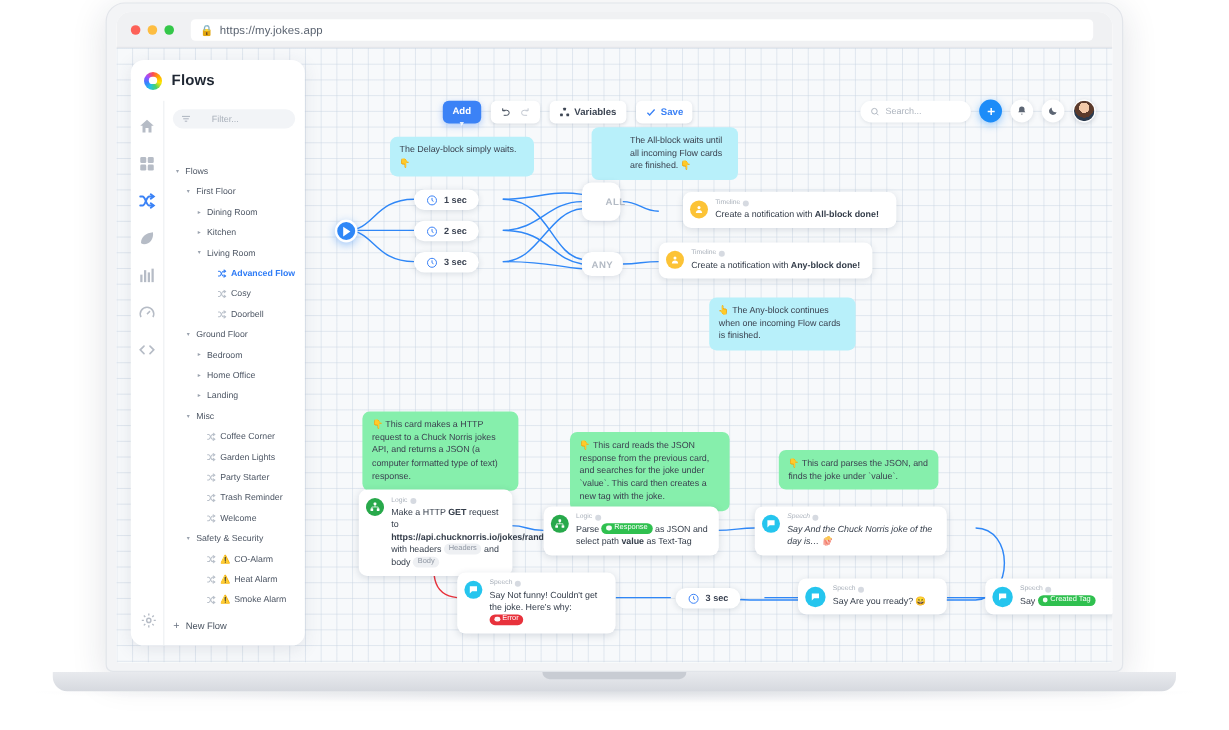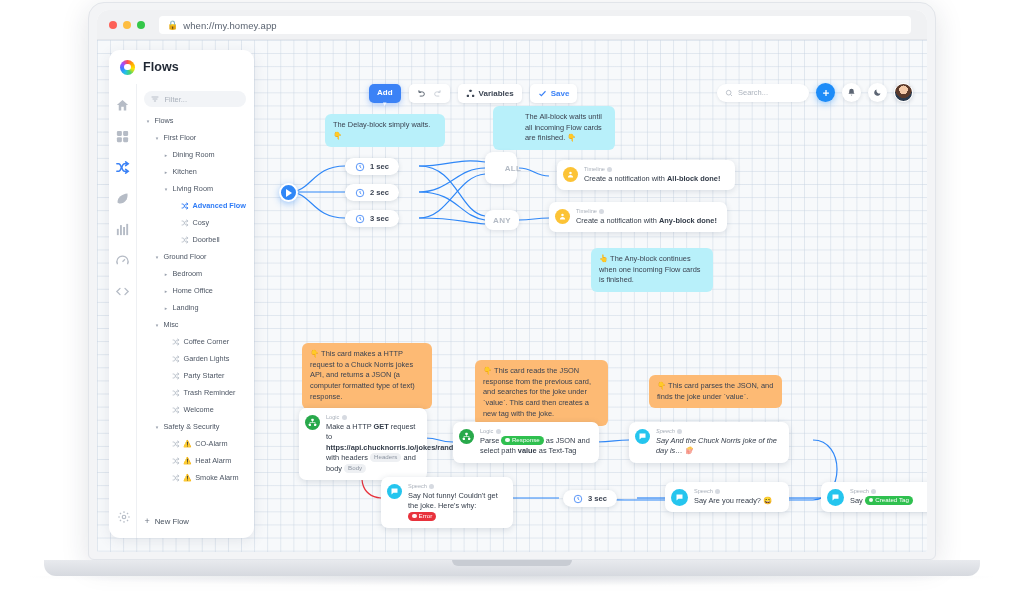--- a/index.html
+++ b/index.html
@@ -114,22 +114,22 @@
   .rail-icon svg { width: 100%; height: 100%; display: block; }
   .rail-gear { position: absolute; left: 8px; bottom: 14px; width: 14px; height: 14px; color: #b6bcc6; }
   .rail-gear svg { width: 100%; height: 100%; }
 
   .tree-pane {
     flex: 1; border-left: 1px solid #eef0f3;
     padding: 7px 8px 0 7px; position: relative;
   }
   .filter {
     height: 16px; background: #f2f4f7; border-radius: 8px;
-    display: flex; align-items: center; gap: 5px; padding: 0 7px;
-    margin-bottom: 5px;
+    display: flex; align-items: center; gap: 17px; padding: 0 7px;
+    margin-bottom: 27px;
     text-align: right;
   }
   .filter svg { width: 8px; height: 8px; color: #aab1bc; }
   .filter span { font-size: 7.5px; color: #a9b0bb; }
 
   .tree { font-size: 7.3px; color: #4d5664; }
   .tnode {
     display: flex; align-items: center; gap: 3px;
     height: 17px; cursor: pointer; white-space: nowrap;
   }
@@ -186,21 +186,21 @@
     background: radial-gradient(circle at 50% 34%, #f3c9a8 0 30%, #5b3a2b 31% 58%, #2b3a4d 59%);
     border: 1.4px solid #fff; box-shadow: 0 1px 4px rgba(40,55,80,.2);
   }
 
   
   .note {
     position: absolute; border-radius: 6px; padding: 6px 8px;
     font-size: 7.4px; line-height: 1.45; color: #3b4250;
   }
   .note.blue { background: #b8f0fa; }
-  .note.yellow { background: #fdba74; }
+  .note.yellow { background: #86efac; }
 
   
   .pill {
     position: absolute; background: #fff; border-radius: 10px;
     box-shadow: 0 1px 5px rgba(40,60,90,.16);
     display: flex; align-items: center; gap: 5px;
     padding: 0 10px; height: 17px; font-size: 7.6px; color: #3b4352; font-weight: bold;
   }
   .pill svg { width: 10px; height: 10px; color: #3b82f6; }
   .gate {
@@ -258,21 +258,21 @@
   <div class="screen">
 
     <div class="chrome">
       <div class="dots">
         <div class="dot r"></div>
         <div class="dot y"></div>
         <div class="dot g"></div>
       </div>
       <div class="urlbar">
         <span class="lock">🔒</span>
-        <span class="urltext">when://my.homey.app</span>
+        <span class="urltext">https://my.jokes.app</span>
       </div>
     </div>
 
     <div class="app">
 
       <div class="canvas">
         <svg class="canvas-svg" viewBox="0 0 830 512">
           <g fill="none" stroke="#2f87f7" stroke-width="1.2">
 
             <path d="M192 152 C 215 152, 215 126, 248 126"></path>
@@ -353,21 +353,21 @@
         <span>3 sec</span>
       </div>
 
       <div class="gate" style="left:388px; top:112px; width:32px; height:32px;padding-left:24px;">
         <span>ALL</span>
       </div>
       <div class="gate" style="left:388px; top:170px; width:34px; height:20px;">
         <span>ANY</span>
       </div>
 
-      <div class="card" style="left:460px; top:120px; width:178px;">
+      <div class="card" style="left:472px; top:120px; width:178px;">
         <div class="cico yellow">
           <svg viewBox="0 0 24 24" fill="currentColor">
               <circle cx="12" cy="8" r="3.4"></circle>
               <path d="M5 20c0-3.9 3.1-6.5 7-6.5s7 2.6 7 6.5z"></path>
             </svg>
         </div>
         <div class="cbody">
           <div class="ckind">
             <span>Timeline</span>
             <span class="kdot"></span>

